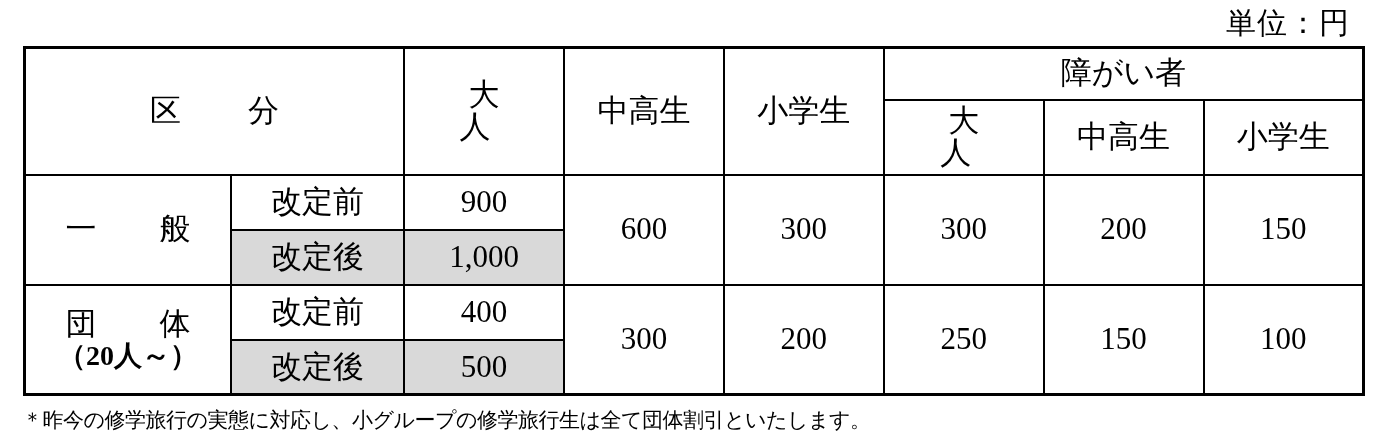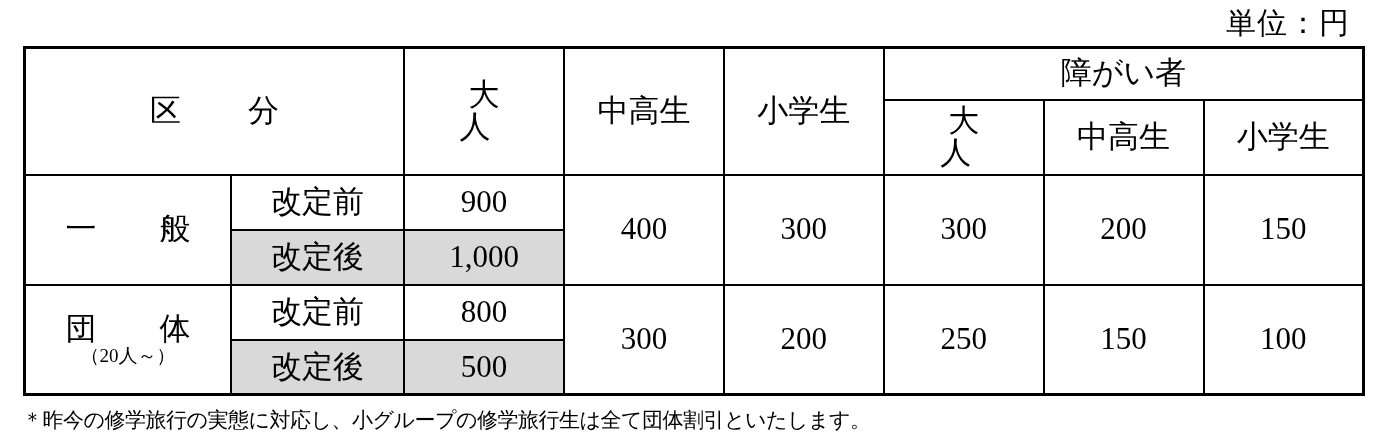--- a/index.html
+++ b/index.html
@@ -70,23 +70,24 @@
     height: 52px;
   }
   .head-sub {
     height: 50px;
   }
   .group-name {
     font-size: 31px;
     line-height: 1.15;
   }
   .group-name .sub {
-    font-size: 19px;
+    font-size: 28px;
     display: block;
     letter-spacing: 0px;
+    font-weight: bold;
   }
   .group-name .main {
     display: block;
     letter-spacing: 16px;
     text-indent: 16px;
     text-align: center;
   }
   .note {
     font-size: 21px;
     line-height: 1.2;
@@ -129,38 +130,38 @@
         <td>中高生</td>
         <td>小学生</td>
       </tr>
 
       <tr class="row-tall">
         <td class="group-name" rowspan="2">
           <span class="main">一　般</span>
         </td>
         <td>改定前</td>
         <td class="num">900</td>
-        <td class="num" rowspan="2">400</td>
+        <td class="num" rowspan="2">600</td>
         <td class="num" rowspan="2">300</td>
         <td class="num" rowspan="2">300</td>
         <td class="num" rowspan="2">200</td>
         <td class="num" rowspan="2">150</td>
       </tr>
       <tr class="row-tall">
         <td class="shaded">改定後</td>
         <td class="shaded num">1,000</td>
       </tr>
 
       <tr class="row-tall">
         <td class="group-name" rowspan="2">
           <span class="main">団　体</span>
           <span class="sub">（20人～）</span>
         </td>
         <td>改定前</td>
-        <td class="num">800</td>
+        <td class="num">400</td>
         <td class="num" rowspan="2">300</td>
         <td class="num" rowspan="2">200</td>
         <td class="num" rowspan="2">250</td>
         <td class="num" rowspan="2">150</td>
         <td class="num" rowspan="2">100</td>
       </tr>
       <tr class="row-tall">
         <td class="shaded">改定後</td>
         <td class="shaded num">500</td>
       </tr>

